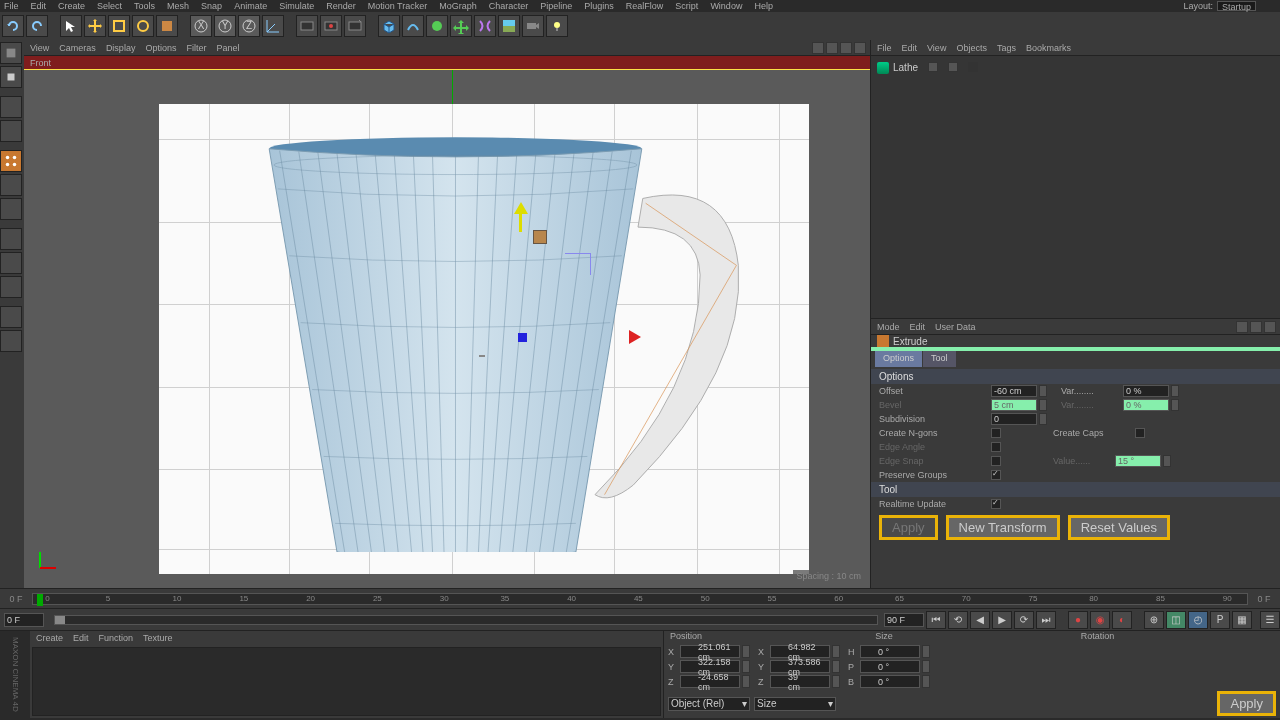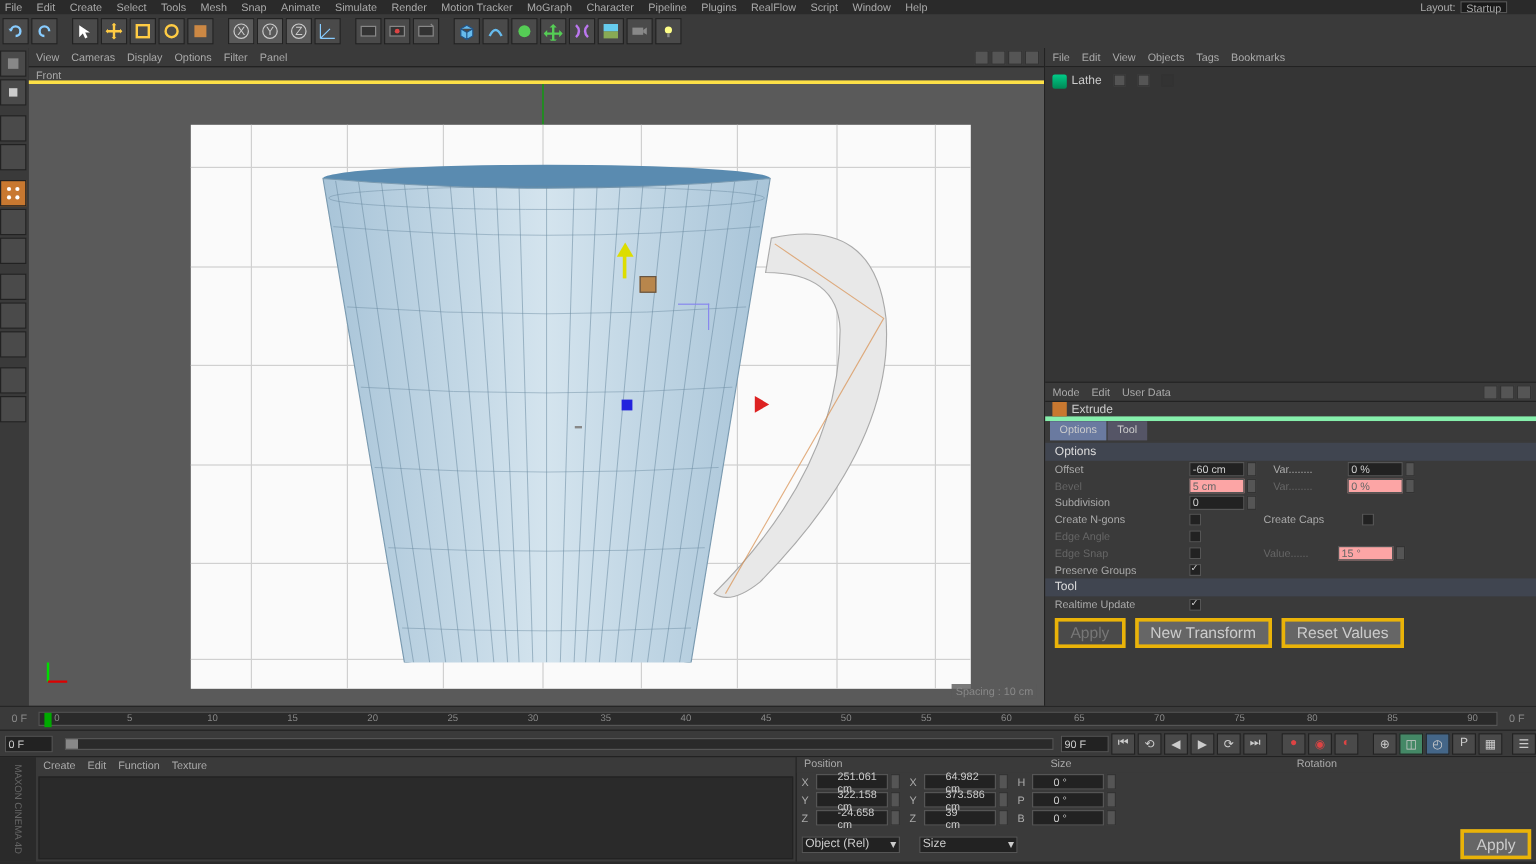--- a/index.html
+++ b/index.html
@@ -18,21 +18,21 @@
 .main{display:flex;height:548px}
 .lefttools{width:24px;background:#3a3a3a;display:flex;flex-direction:column;gap:2px;padding-top:2px}
 .ltool{width:22px;height:22px;background:#4a4a4a;border:1px solid #222;cursor:pointer;display:flex;align-items:center;justify-content:center}
 .ltool.orange{background:#c87830}
 .ltool.space{margin-top:6px}
 .viewport-wrap{flex:1;display:flex;flex-direction:column;background:#2a2a2a}
 .viewmenu{height:16px;background:#3a3a3a;display:flex;align-items:center;gap:10px;padding:0 6px;border-bottom:1px solid #222;position:relative}
 .viewmenu span{font-size:9px;color:#aaa}
 .viewmenu-right{position:absolute;right:4px;display:flex;gap:2px}
 .vicon{width:12px;height:12px;background:#555;border:1px solid #333}
-.viewlabel{height:14px;background:#404040;padding:2px 6px;font-size:9px;color:#aaa;border-bottom:3px solid #fde047}
+.viewlabel{height:14px;background:#7f1d1d;padding:2px 6px;font-size:9px;color:#aaa;border-bottom:1px solid #fde047}
 .viewport{flex:1;background:#5a5a5a;position:relative;overflow:hidden}
 .canvas{position:absolute;left:135px;top:34px;width:650px;height:470px;background:#fafafa}
 .grid-line{position:absolute;background:#d0d0d0}
 .grid-v{width:1px;height:100%}
 .grid-h{height:1px;width:100%}
 .mug{position:absolute;left:100px;top:18px;width:500px;height:430px}
 .axis-y{position:absolute;left:428px;top:0;width:1px;height:34px;background:#0a0}
 .spacing-lbl{position:absolute;right:6px;bottom:6px;font-size:9px;color:#888;background:rgba(90,90,90,0.8);padding:1px 3px}
 .gizmo-yarrow{position:absolute;left:495px;top:138px;width:3px;height:24px;background:#dd0}
 .gizmo-yhead{position:absolute;left:490px;top:132px;width:0;height:0;border-left:7px solid transparent;border-right:7px solid transparent;border-bottom:12px solid #dd0}
@@ -58,21 +58,21 @@
 .aicon{width:12px;height:12px;background:#c87830}
 .tabs{display:flex;height:16px;background:#3a3a3a;padding:0 4px;gap:1px}
 .tab{padding:2px 8px;background:#556;font-size:9px;cursor:pointer}
 .tab.active{background:#6a7aa0}
 .attrbody{flex:1;overflow:auto;padding:2px 0}
 .section{padding:2px 8px;background:#404550;font-size:10px;color:#ddd}
 .row{display:flex;align-items:center;height:14px;padding:0 8px;gap:2px}
 .lbl{width:110px;font-size:9px;color:#aaa}
 .lbl.dim{color:#666}
 .val{width:46px;height:12px;background:#222;border:1px solid #555;font-size:9px;color:#ccc;padding:0 2px;display:flex;align-items:center}
-.val.dim{color:#666;background:#fca5a5}
+.val.dim{color:#666;background:#86efac}
 .spin{width:8px;height:12px;background:#555;border:1px solid #333}
 .chk{width:10px;height:10px;background:#222;border:1px solid #555;display:inline-block;position:relative}
 .chk.on::after{content:"✓";position:absolute;font-size:8px;color:#ccc;left:0;top:-2px}
 .btn{padding:2px 10px;background:#666;border:3px solid #eab308;font-size:13px;cursor:pointer}
 .btn.dim{background:#4a4a4a;color:#777}
 .btnrow{display:flex;gap:8px;padding:4px 8px}
 .timeline{height:20px;background:#3a3a3a;display:flex;border-top:1px solid #222}
 .tlruler{flex:1;background:#2a2a2a;position:relative;height:12px;margin-top:4px;border:1px solid #555}
 .tlmark{position:absolute;top:0;font-size:8px;color:#888}
 .tlhead{position:absolute;left:4px;top:0;width:6px;height:12px;background:#0a0}
@@ -92,21 +92,21 @@
 .matmenu span{font-size:9px;color:#aaa}
 .matarea{flex:1;background:#2a2a2a;border:1px solid #222;margin:2px}
 .coordpanel{width:617px;display:flex;flex-direction:column;border-left:1px solid #222}
 .logo{width:30px;background:#2a2a2a;writing-mode:vertical-lr;text-align:center;font-size:8px;color:#666;padding:4px 0;display:flex;align-items:center;justify-content:center}
 .coordhead{height:14px;display:flex;background:#3a3a3a}
 .coordcol{flex:1;text-align:left;font-size:9px;color:#aaa;padding:0 6px}
 .coordrow{height:16px;display:flex;align-items:center;gap:2px;padding:0 4px}
 .cletter{width:10px;font-size:9px;color:#aaa}
 .cval{width:60px;height:13px;background:#222;border:1px solid #555;font-size:9px;padding:0 17px;display:flex;align-items:center}
 .cspn{width:8px;height:13px;background:#555;border:1px solid #333}
-.coordfoot{display:flex;gap:16px;padding:2px 4px;align-items:center}
+.coordfoot{display:flex;gap:4px;padding:2px 4px;align-items:center}
 .csel{width:82px;height:14px;background:#222;border:1px solid #555;font-size:9px;padding:0 2px;display:flex;align-items:center;justify-content:space-between}
 .csel.dim{color:#555}
 .statusbar{height:14px;background:#2a2a2a;display:flex;align-items:center;padding:0 8px}
 </style>
 </head>
 <body>
 
 <div class="topmenu">
   <div class="topmenu-left">
     <span>File</span>

